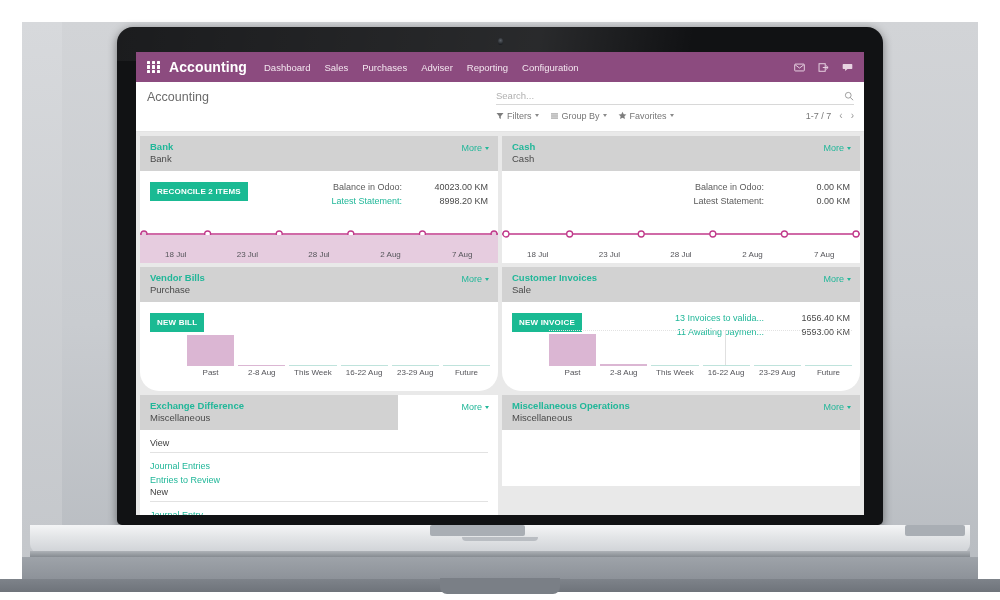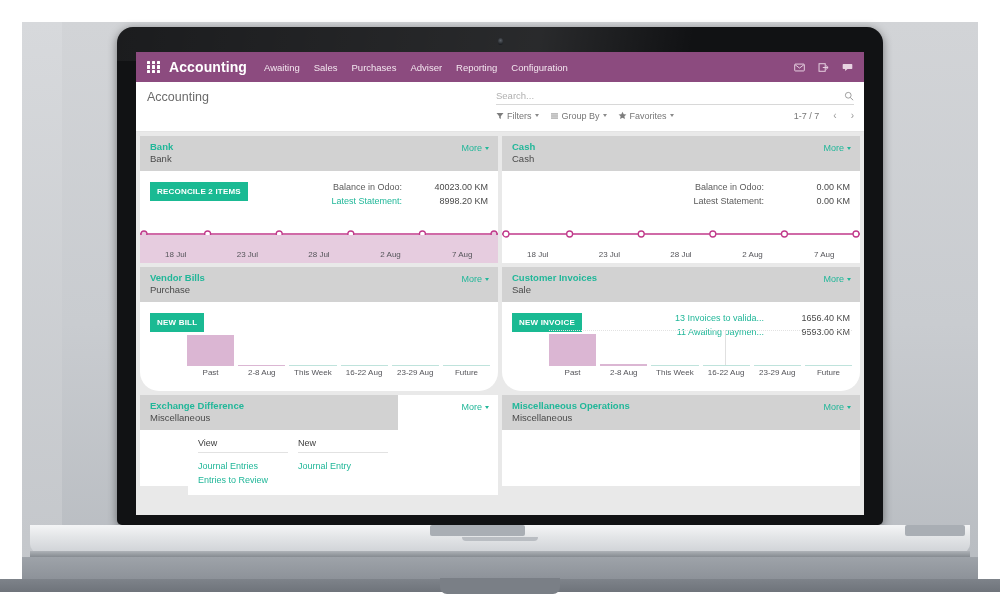--- a/index.html
+++ b/index.html
@@ -151,21 +151,21 @@
   .search-icon { width: 10px; height: 10px; flex: 0 0 auto; }
 
   .cp-row2 {
     display: flex; align-items: center;
     position: absolute; right: 10px; top: 28px;
     width: 358px;
   }
   .facets { display: flex; align-items: center; gap: 11px; }
   .facet { font-size: 9px; color: #777; display: flex; align-items: center; gap: 3px; cursor: pointer; white-space: nowrap; }
   .caret { border-left: 2.6px solid transparent; border-right: 2.6px solid transparent; border-top: 3.4px solid #8a8a8a; display:inline-block; }
-  .pager { margin-left: auto; display: flex; align-items: center; gap: 14px; font-size: 9px; color: #777; }
+  .pager { margin-left: auto; display: flex; align-items: center; gap: 8px; font-size: 9px; color: #777; }
   .pager .arw { font-size: 10px; color: #999; cursor: pointer; }
 
   
   .board {
     background: #e9e9e9;
     padding: 4px 4px 4px 4px;
     display: grid;
     grid-template-columns: 1fr 1fr;
     gap: 4px;
     height: calc(463px - 30px - 50px);
@@ -235,24 +235,23 @@
     position: absolute; left: 0; right: 0;
     border-top: 1px dotted #e2e2e2; height: 0;
   }
   .vline { position: absolute; top: 0; bottom: 0; width: 1px; background: #e0e0e0; }
 
   
   .dropdown-panel {
     background: #ffffff;
     padding: 8px 10px 8px 10px;
     display: grid;
-    grid-template-columns: 1fr 1fr 1fr;
+    grid-template-columns: 1fr;
     column-gap: 10px;
     flex: 1;
-    margin-left: 48px;
   }
   .dd-col { }
   .dd-head {
     font-size: 9px; color: #3d3d3d; font-weight: normal;
     padding-bottom: 4px; border-bottom: 1px solid #e2e2e2;
     margin-bottom: 6px;
   }
   .dd-item { font-size: 9px; color: #21b799; line-height: 14px; cursor: pointer; }
   .empty-body { flex: 1; background: #ffffff; }
 </style>
@@ -278,21 +277,21 @@
           <i></i>
           <i></i>
           <i></i>
           <i></i>
           <i></i>
           <i></i>
           <i></i>
       </div>
       <div class="brand">Accounting</div>
       <div class="nav-links">
-        <span>Awaiting</span>
+        <span>Dashboard</span>
         <span>Sales</span>
         <span>Purchases</span>
         <span>Adviser</span>
         <span>Reporting</span>
         <span>Configuration</span>
       </div>
       <div class="nav-right">
         <svg class="nicon" viewBox="0 0 16 16">
           <rect x="1" y="3" width="14" height="10" rx="1" fill="none" stroke="#f0dfeb" stroke-width="1.4"></rect>
           <path d="M1.6 4 L8 8.8 L14.4 4" fill="none" stroke="#f0dfeb" stroke-width="1.4"></path>

